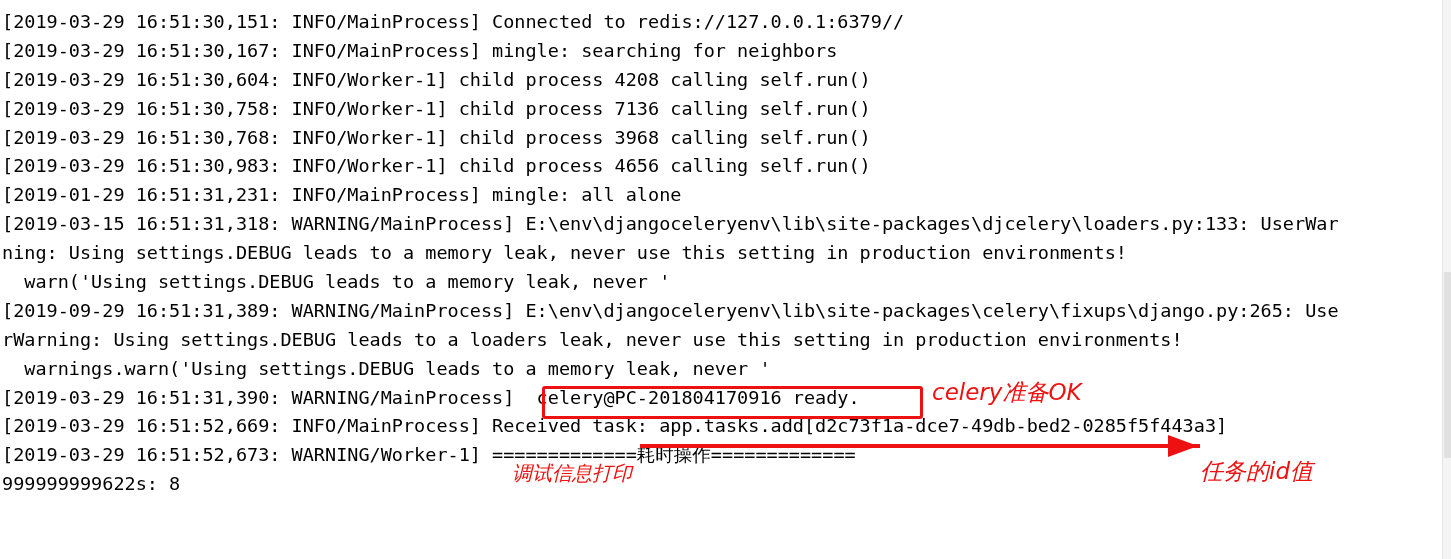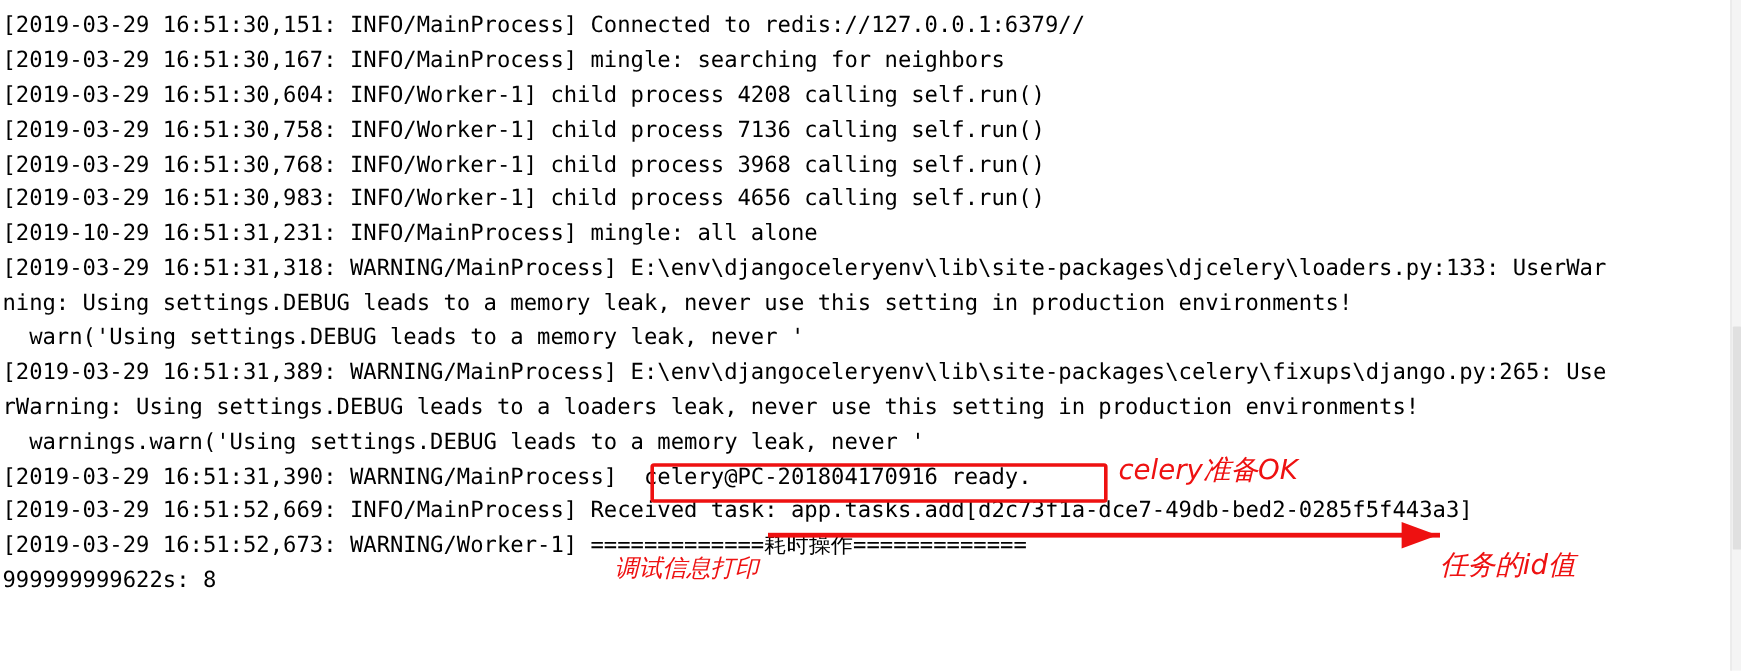--- a/index.html
+++ b/index.html
@@ -122,25 +122,25 @@
 
 <div id="terminal">
 
   <div class="log-area">
     <div class="log-line">[2019-03-29 16:51:30,151: INFO/MainProcess] Connected to redis://127.0.0.1:6379//</div>
     <div class="log-line">[2019-03-29 16:51:30,167: INFO/MainProcess] mingle: searching for neighbors</div>
     <div class="log-line">[2019-03-29 16:51:30,604: INFO/Worker-1] child process 4208 calling self.run()</div>
     <div class="log-line">[2019-03-29 16:51:30,758: INFO/Worker-1] child process 7136 calling self.run()</div>
     <div class="log-line">[2019-03-29 16:51:30,768: INFO/Worker-1] child process 3968 calling self.run()</div>
     <div class="log-line">[2019-03-29 16:51:30,983: INFO/Worker-1] child process 4656 calling self.run()</div>
-    <div class="log-line">[2019-10-29 16:51:31,231: INFO/MainProcess] mingle: all alone</div>
-    <div class="log-line">[2019-03-29 16:51:31,318: WARNING/MainProcess] E:\env\djangoceleryenv\lib\site-packages\djcelery\loaders.py:133: UserWar</div>
+    <div class="log-line">[2019-01-29 16:51:31,231: INFO/MainProcess] mingle: all alone</div>
+    <div class="log-line">[2019-03-15 16:51:31,318: WARNING/MainProcess] E:\env\djangoceleryenv\lib\site-packages\djcelery\loaders.py:133: UserWar</div>
     <div class="log-line">ning: Using settings.DEBUG leads to a memory leak, never use this setting in production environments!</div>
     <div class="log-line">  warn('Using settings.DEBUG leads to a memory leak, never '</div>
-    <div class="log-line">[2019-03-29 16:51:31,389: WARNING/MainProcess] E:\env\djangoceleryenv\lib\site-packages\celery\fixups\django.py:265: Use</div>
+    <div class="log-line">[2019-09-29 16:51:31,389: WARNING/MainProcess] E:\env\djangoceleryenv\lib\site-packages\celery\fixups\django.py:265: Use</div>
     <div class="log-line">rWarning: Using settings.DEBUG leads to a loaders leak, never use this setting in production environments!</div>
     <div class="log-line">  warnings.warn('Using settings.DEBUG leads to a memory leak, never '</div>
     <div class="log-line">[2019-03-29 16:51:31,390: WARNING/MainProcess]  celery@PC-201804170916 ready.</div>
     <div class="log-line">[2019-03-29 16:51:52,669: INFO/MainProcess] Received task: app.tasks.add[d2c73f1a-dce7-49db-bed2-0285f5f443a3]</div>
     <div class="log-line">[2019-03-29 16:51:52,673: WARNING/Worker-1] =============耗时操作=============</div>
     <div class="log-line">999999999622s: 8</div>
   </div>
 
   <div class="overlay">
     <div class="anno-box"></div>

